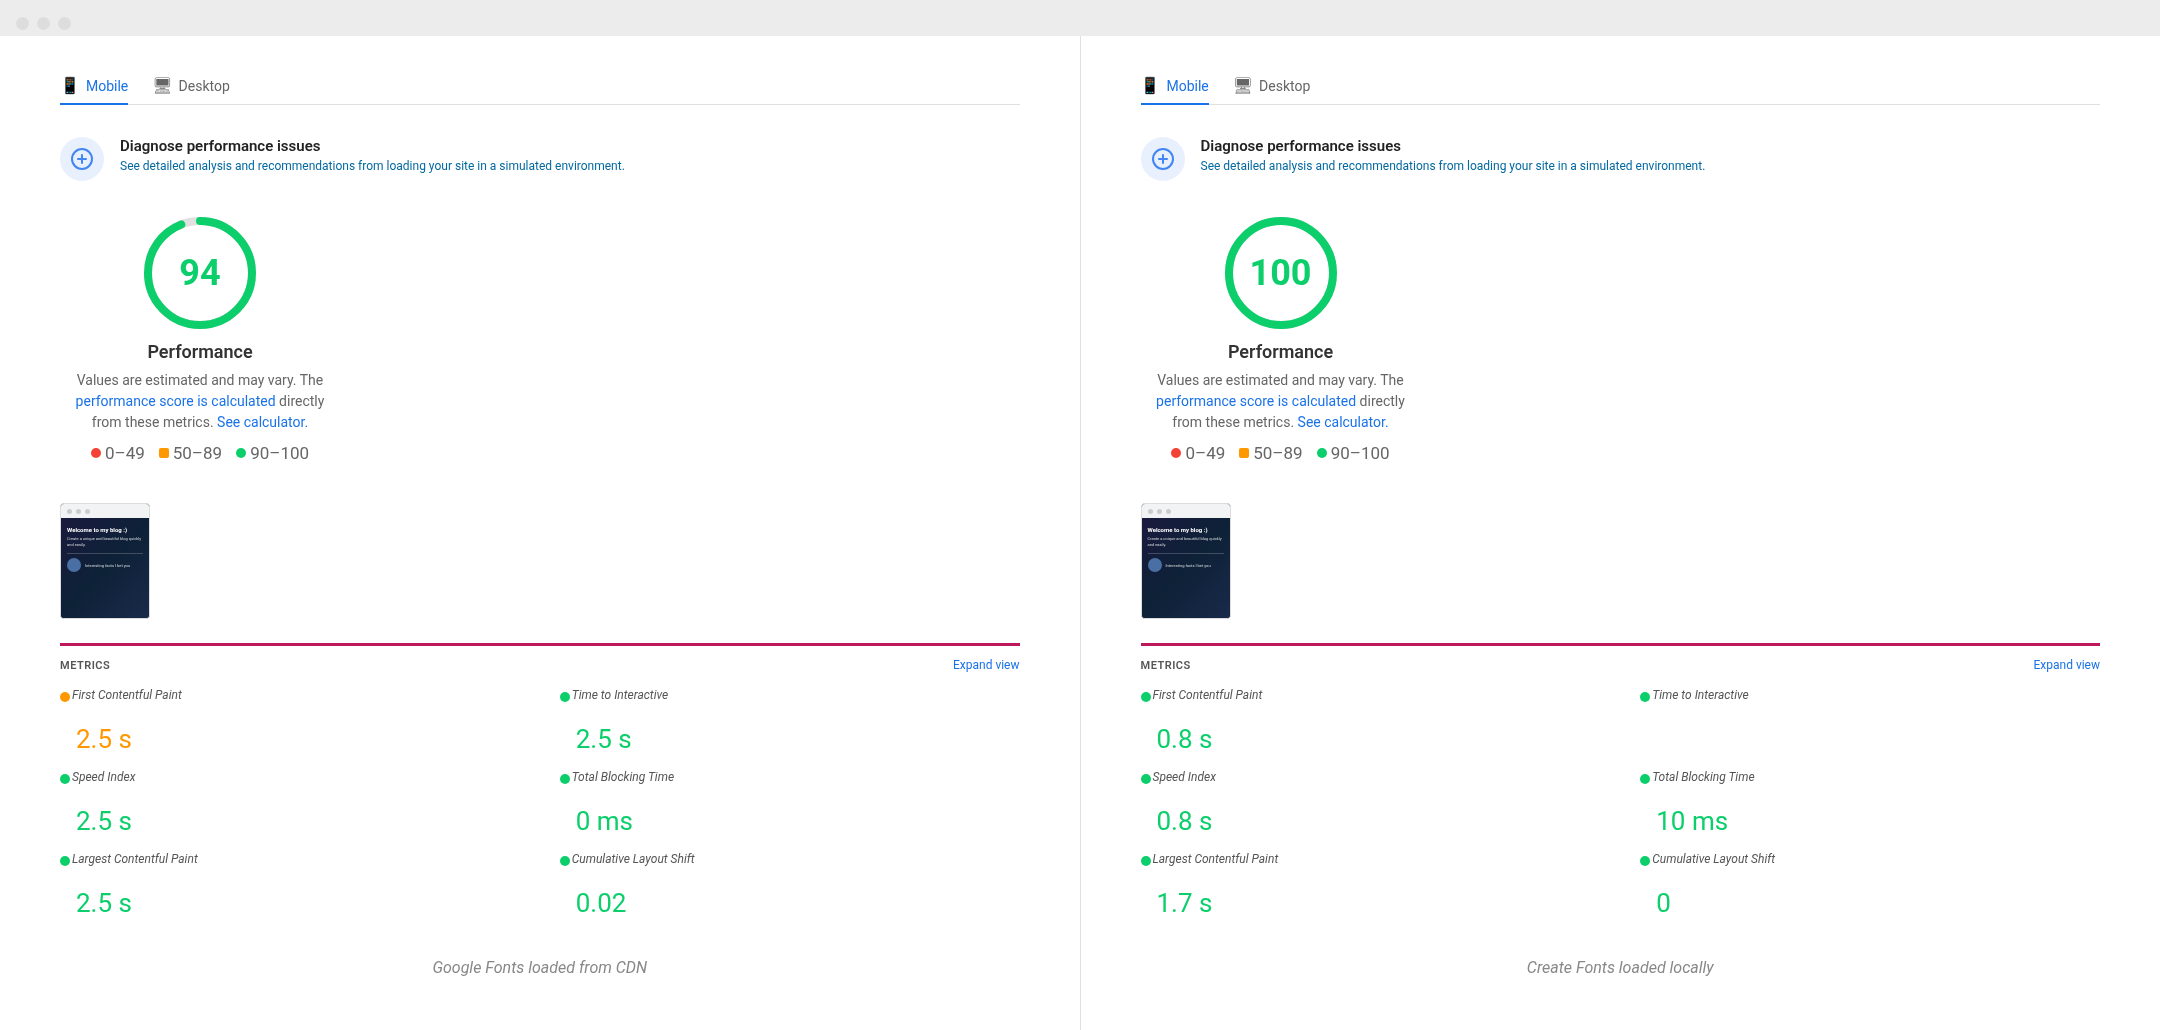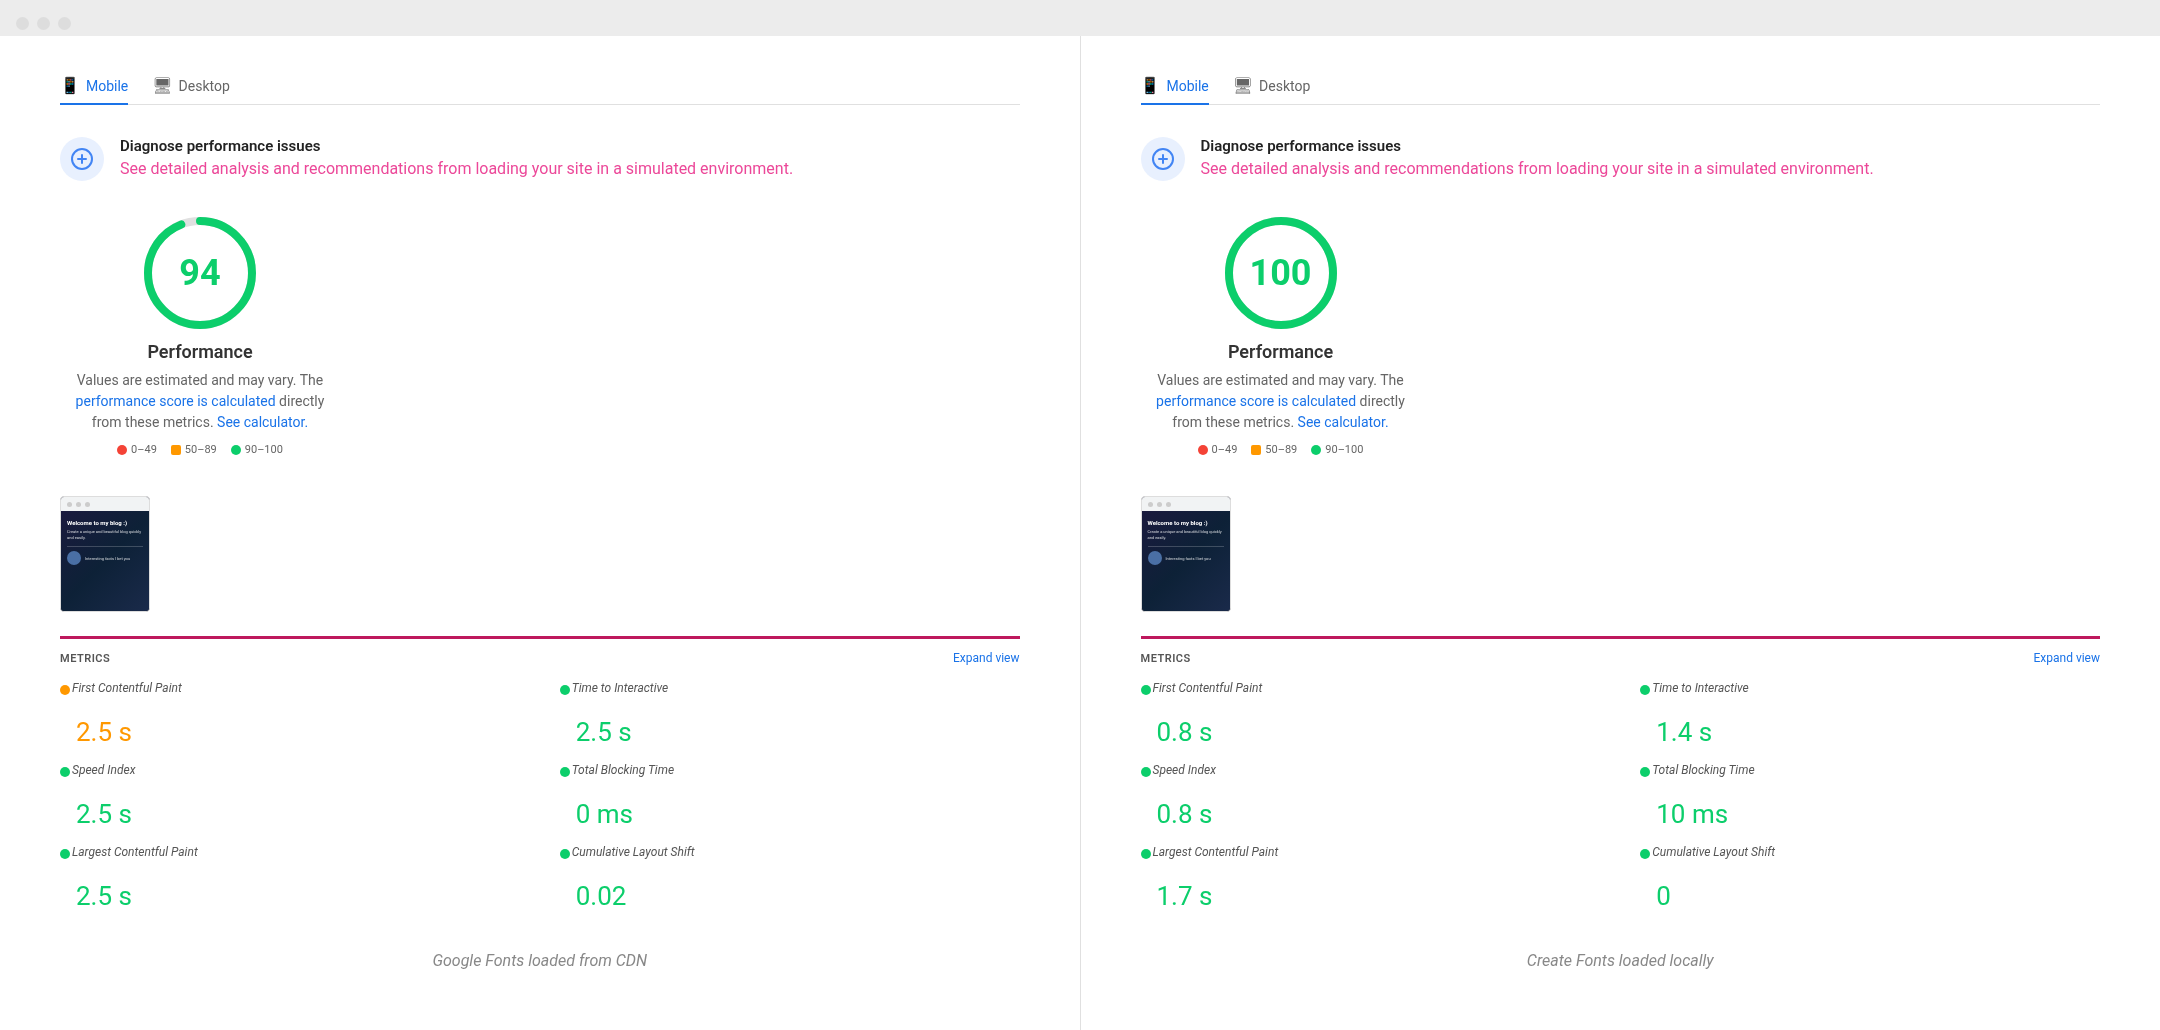--- a/index.html
+++ b/index.html
@@ -86,22 +86,22 @@
     .diagnose-icon-wrap svg {
       width: 24px; height: 24px;
     }
     .diagnose-text h3 {
       font-size: 15px;
       font-weight: 600;
       margin-bottom: 4px;
       color: #222;
     }
     .diagnose-text p {
-      font-size: 16px;
-      color: #ec4899;
+      font-size: 12px;
+      color: #0369a1;
     }
 
     
     .score-area {
       display: flex;
       align-items: flex-start;
       gap: 40px;
       margin-bottom: 24px;
       flex-direction: column;
     }
@@ -141,21 +141,21 @@
       margin-bottom: 10px;
       line-height: 1.5;
     }
     .score-note a {
       color: #1a73e8;
       text-decoration: none;
     }
     .score-legend {
       display: flex;
       gap: 14px;
-      font-size: 11px;
+      font-size: 17px;
       color: #666;
       align-items: center;
     }
     .legend-item {
       display: flex;
       align-items: center;
       gap: 4px;
     }
     .legend-dot {
       width: 10px; height: 10px;
@@ -525,21 +525,20 @@
           <span class="metric-name">First Contentful Paint</span>
         </div>
         <div class="metric-value">0.8 s</div>
       </div>
 
       <div class="metric-item">
         <div class="metric-label-row">
           <div class="metric-dot green"></div>
           <span class="metric-name">Time to Interactive</span>
         </div>
-        <div class="metric-value">1.4 s</div>
       </div>
 
       <div class="metric-item">
         <div class="metric-label-row">
           <div class="metric-dot green"></div>
           <span class="metric-name">Speed Index</span>
         </div>
         <div class="metric-value">0.8 s</div>
       </div>
 

